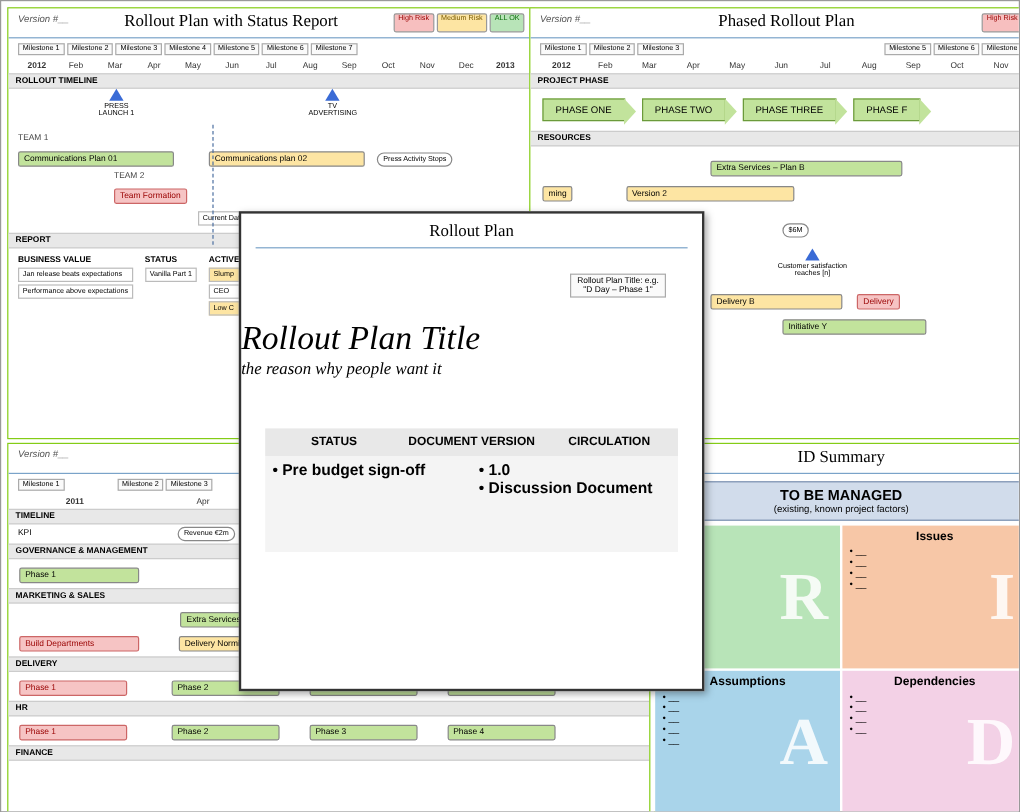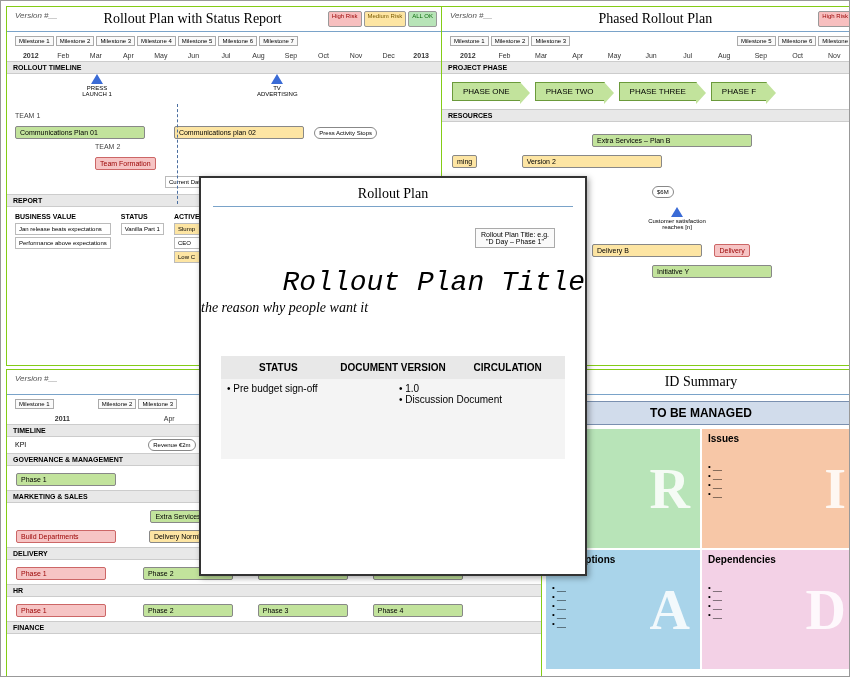--- a/index.html
+++ b/index.html
@@ -56,43 +56,43 @@
     
     .bl { left: 5px; top: 368px; width: 540px; height: 320px; }
     .tl-section .bar { margin:2px 1px; }
     
     .br { left: 540px; top: 368px; width: 320px; height: 320px; }
     .raid-head { text-align:center; background:#d1dceb; border:1px solid #7a90b0; padding:4px; margin:6px 8px 4px; }
     .raid-head .t { font-size:12px; font-weight:bold; }
     .raid-head .s { font-size:8px; }
     .raid-grid { display:grid; grid-template-columns:1fr 1fr; grid-template-rows:1fr 1fr; height:240px; margin:0 4px; gap:2px; }
     .raid-cell { position:relative; padding:4px 6px; }
-    .raid-cell .h { font-size:10px; font-weight:bold; }
+    .raid-cell .h { font-size:10px; font-weight:bold;text-align:center; }
     .raid-cell .big { position:absolute; right:10px; top:50%; transform:translateY(-50%); font-size:56px; font-weight:bold; color:rgba(255,255,255,0.85); font-family:Georgia,serif; }
-    .raid-cell ul { list-style:none; font-size:8px; margin-top:18px; }
+    .raid-cell ul { list-style:none; font-size:8px; margin-top:2px; }
     .raid-cell li::before { content:"• "; }
     .raid-r { background:#b8e4b8; }
     .raid-i { background:#f7c7a7; }
     .raid-a { background:#a9d4ea; }
     .raid-d { background:#f3d1e6; }
     
     .center-card {
       position:absolute; left:198px; top:175px; width:388px; height:400px;
       background:#fff; border:2px solid #333; box-shadow:2px 2px 6px rgba(0,0,0,0.35);
       z-index:10;
     }
     .cc-head { text-align:center; font-family:Georgia,serif; font-size:14px; padding:8px 0 4px; border-bottom:1px solid #7aa3c9; margin:0 12px; }
     .cc-callout { position:absolute; right:30px; top:50px; font-size:7px; border:1px solid #aaa; padding:2px 4px; background:#fafafa; width:80px; text-align:center; }
-    .cc-title { text-align:right; font-family:Liberation Mono, monospace; font-size:28px; font-style:italic; margin-top:60px; }
+    .cc-title { text-align:left; font-family:Liberation Serif, serif; font-size:28px; font-style:italic; margin-top:60px; }
     .cc-sub { font-family:Georgia,serif; font-size:14px; font-style:italic; margin-top:2px; }
     .cc-table { margin:40px 20px 0; }
     .cc-table-h { display:flex; background:#e8e8e8; }
     .cc-table-h > div { flex:1; font-size:10px; font-weight:bold; text-align:center; padding:6px 4px; }
     .cc-table-b { display:flex; background:#f4f4f4; min-height:80px; }
-    .cc-table-b > div { flex:1; font-size:10px; padding:4px 6px; }
+    .cc-table-b > div { flex:1; font-size:13px; padding:4px 6px;font-weight:bold; }
     .cc-table-b li::before { content:"• "; }
     .cc-table-b ul { list-style:none; }
     .cc-foot { position:absolute; bottom:8px; left:20px; right:20px; display:flex; justify-content:space-between; font-size:8px; color:#777; }
   </style>
 </head>
 <body>
 
 <div class="panel tl">
   <div class="panel-head">
     <span class="version">Version #__</span>
@@ -295,20 +295,21 @@
 </div>
 
 <div class="panel br">
   <div class="panel-head">
     <span></span>
     <span class="title">ID  Summary</span>
     <span></span>
   </div>
   <div class="raid-head">
     <div class="t">TO BE MANAGED</div>
+    <div class="s">(existing, known project factors)</div>
   </div>
   <div class="raid-grid">
     <div class="raid-cell raid-r">
       <div class="big">R</div>
       <ul>
           <li>__</li>
           <li>__</li>
         </ul>
     </div>
     <div class="raid-cell raid-i">

